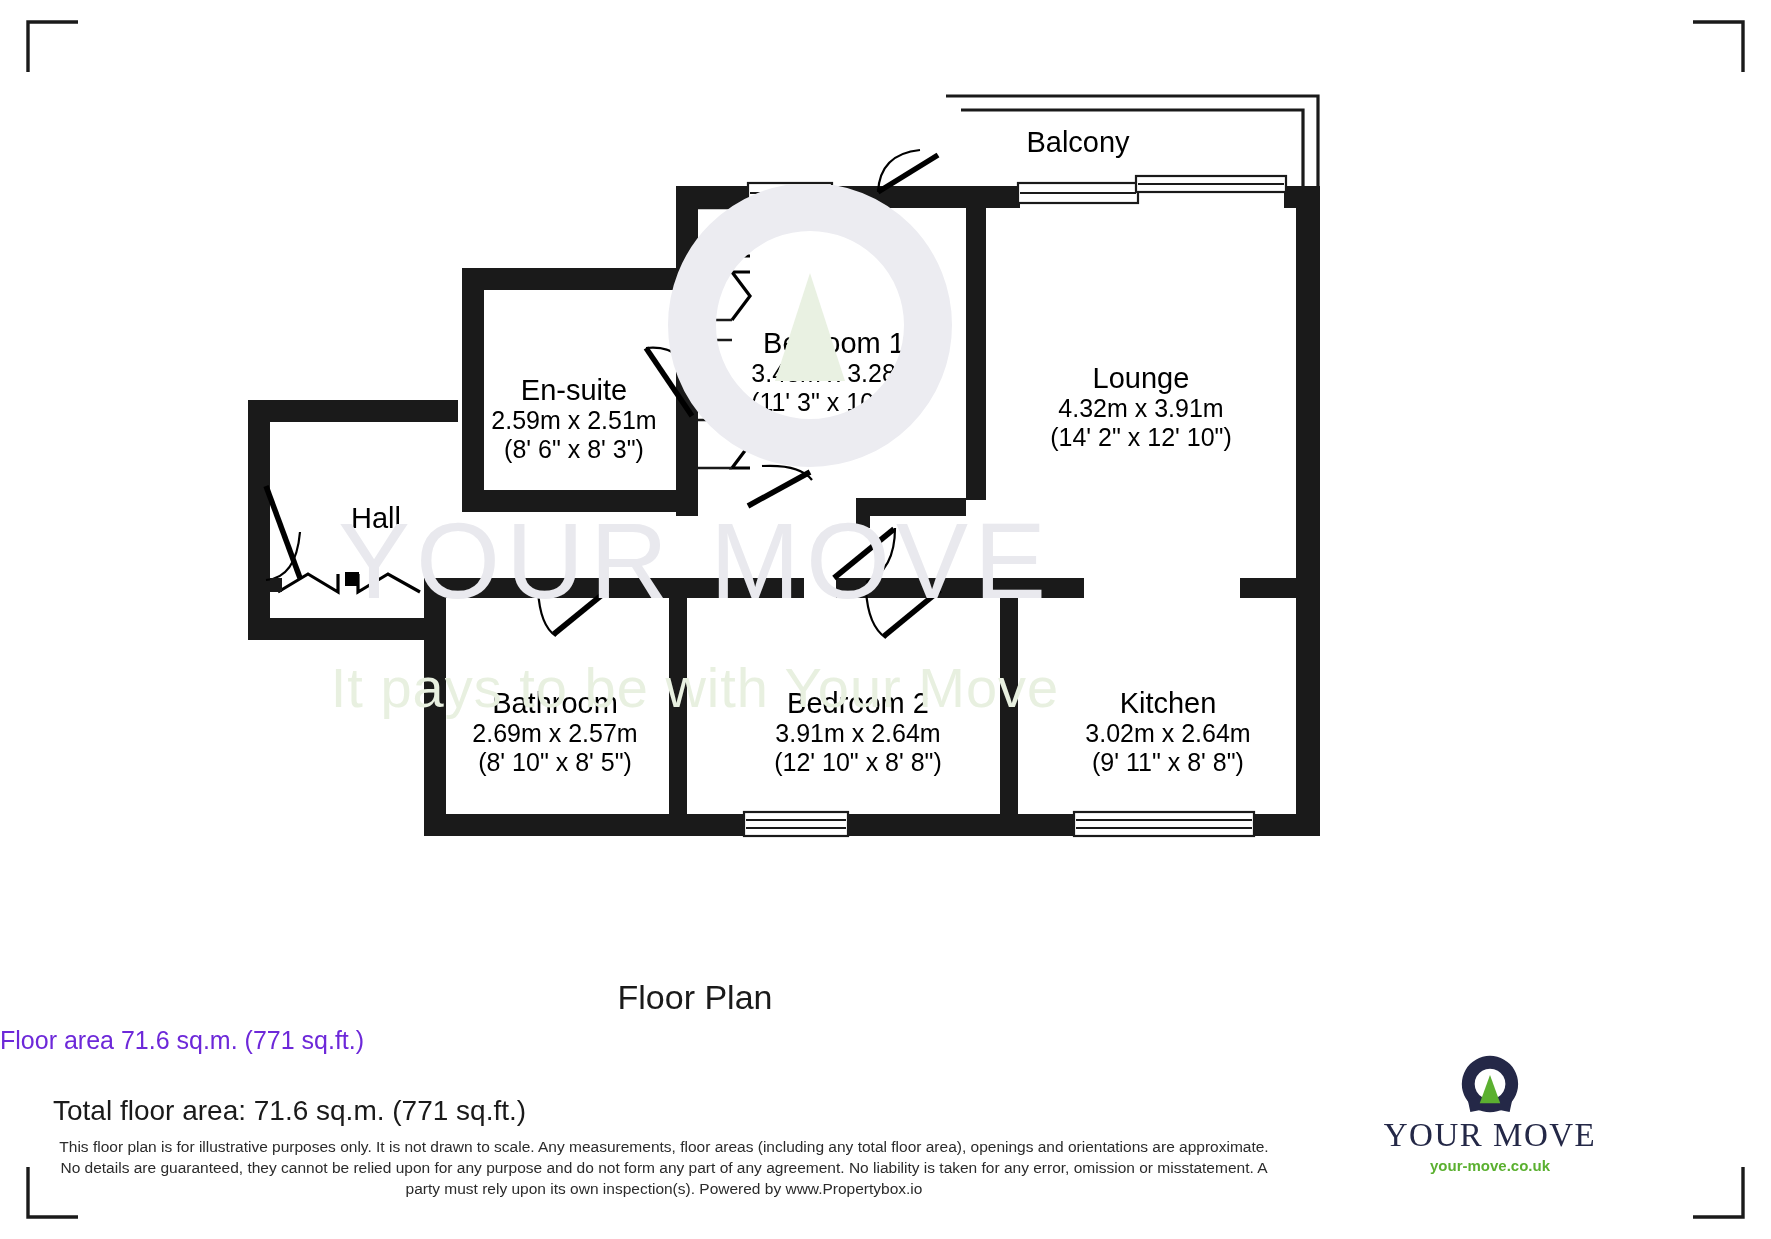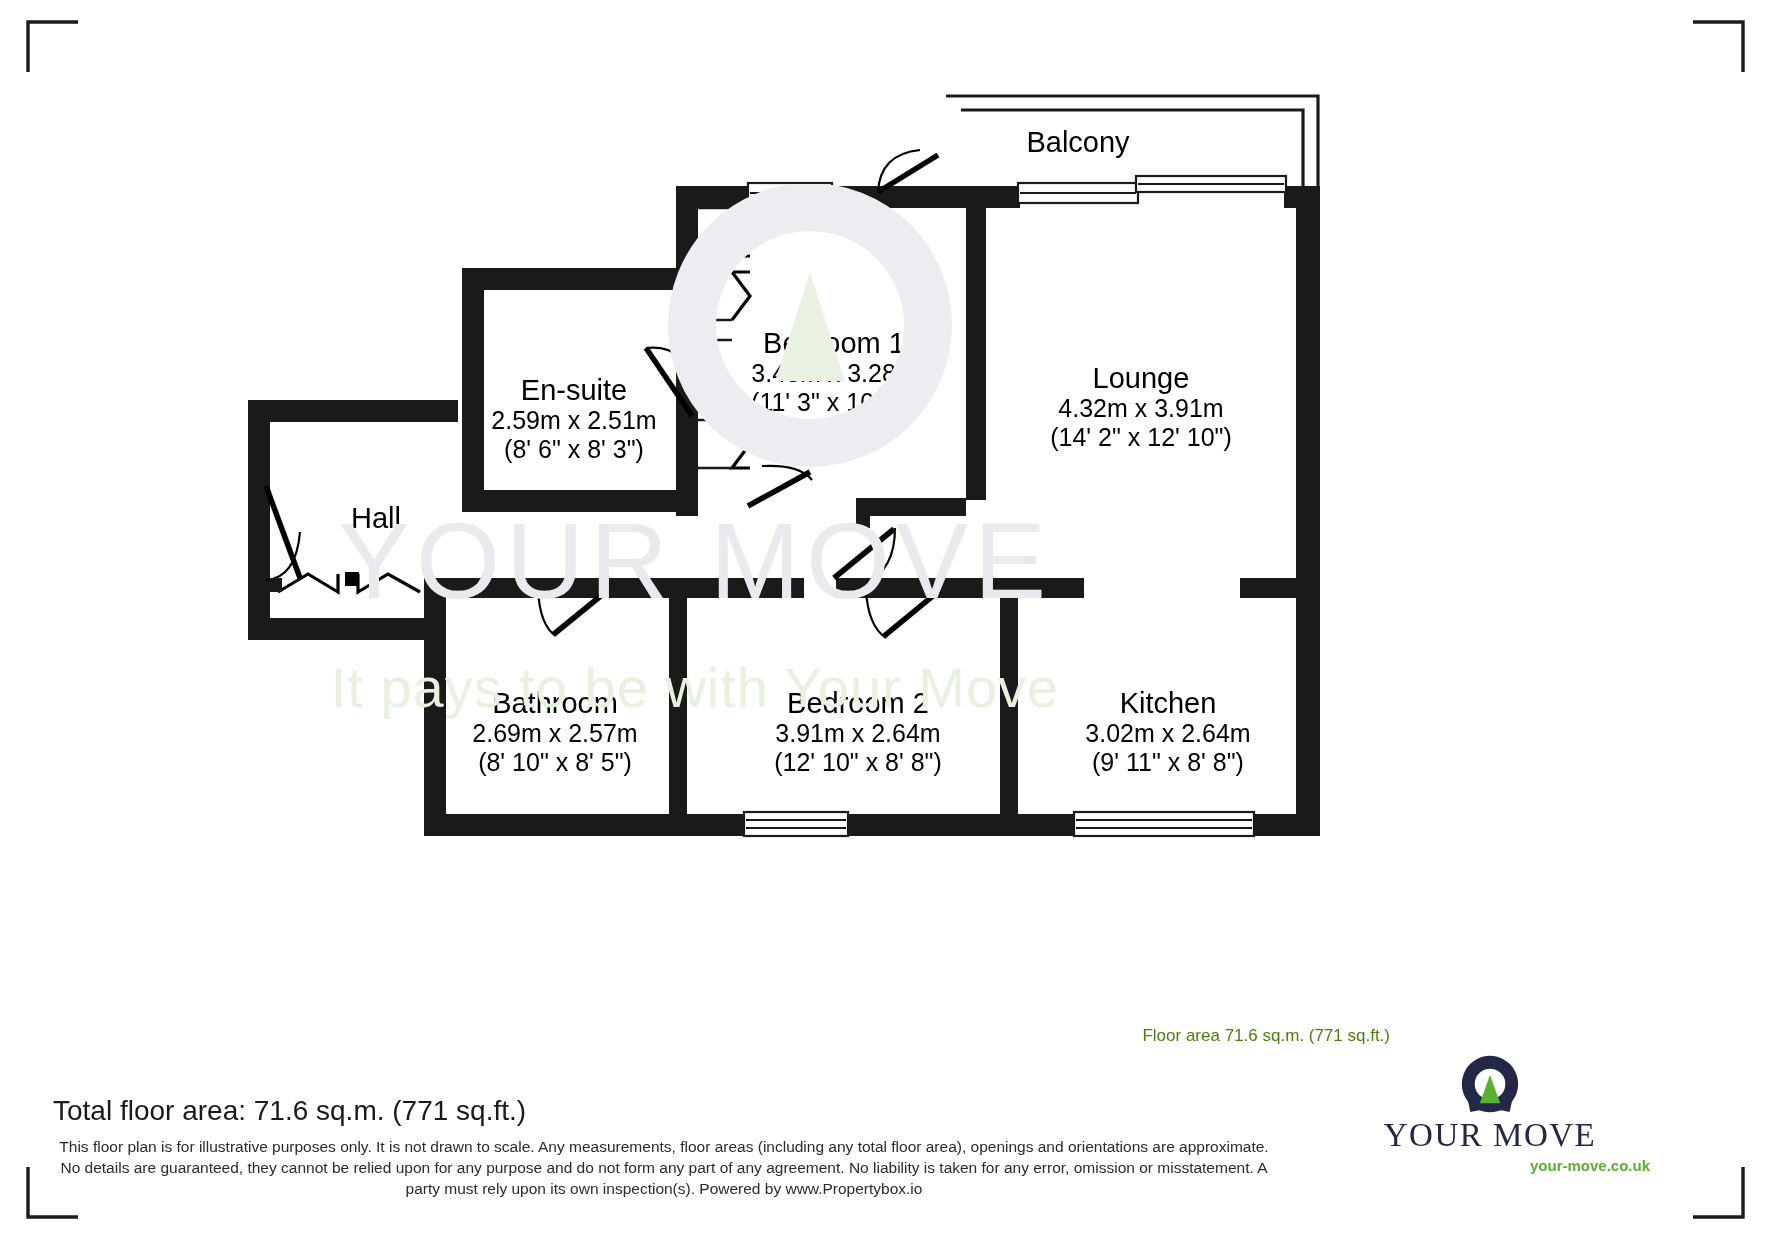--- a/index.html
+++ b/index.html
@@ -57,24 +57,24 @@
     font-family: "Liberation Sans Narrow", "Liberation Sans", sans-serif;
     font-size: 34px;
     color: #1a1a1a;
     letter-spacing: 0px;
   }
   .plan-subtitle {
     position: absolute;
     left: 0;
     top: 1026px;
     width: 1390px;
-    text-align: right;
+    text-align: left;
     font-family: "Liberation Sans Narrow", "Liberation Sans", sans-serif;
-    font-size: 17px;
-    color: #4d7c0f;
+    font-size: 25px;
+    color: #6d28d9;
   }
   .total-area {
     position: absolute;
     left: 53px;
     top: 1086px;
     font-family: "Liberation Sans Narrow", "Liberation Sans", sans-serif;
     font-size: 28px;
     color: #1a1a1a;
     margin-top: 9px;
   }
@@ -109,21 +109,20 @@
     color: #242847;
     margin-top: 2px;
     line-height: 1.05;
   }
   .logo-url {
     font-family: "Liberation Sans", sans-serif;
     font-weight: bold;
     font-size: 15px;
     color: #5bb030;
     margin-top: 4px;
-    text-align: right;
   }
   .watermark {
     position: absolute;
     pointer-events: none;
     user-select: none;
   }
   .wm-big {
     left: 0;
     top: 498px;
     width: 1390px;
@@ -292,20 +291,21 @@
   </svg>
 
   <div class="watermark wm-big">YOUR MOVE</div>
   <div class="watermark wm-small">It pays to be with Your Move</div>
 
   <svg style="position:absolute; left:640px; top:185px; width:340px; height:340px; pointer-events:none;" viewBox="0 0 340 340">
     <circle cx="170" cy="140" r="118" fill="none" stroke="#ececf1" stroke-width="48"></circle>
     <path d="M 170 88 L 205 196 L 135 196 Z" fill="#e9f1e2"></path>
   </svg>
 
+  <div class="plan-title">Floor Plan</div>
   <div class="plan-subtitle">Floor area 71.6 sq.m. (771 sq.ft.)</div>
   <div class="total-area">Total floor area: 71.6 sq.m. (771 sq.ft.)</div>
   <div class="disclaimer">This floor plan is for illustrative purposes only. It is not drawn to scale. Any measurements, floor areas (including any total floor area), openings and orientations are approximate. No details are guaranteed, they cannot be relied upon for any purpose and do not form any part of any agreement. No liability is taken for any error, omission or misstatement. A party must rely upon its own inspection(s). Powered by www.Propertybox.io</div>
 
   <div class="logo-wrap">
     <svg class="logo-mark" viewBox="0 0 100 100">
       <path d="M 50 6 A 44 44 0 1 1 49.9 6 Z M 50 26 A 24 24 0 1 0 50.1 26 Z" fill="#242847" fill-rule="evenodd"></path>
       <rect x="17" y="72" width="20" height="20" fill="#242847" transform="rotate(-12 27 82)"></rect>
       <rect x="63" y="72" width="20" height="20" fill="#242847" transform="rotate(12 73 82)"></rect>
       <path d="M 50 36 L 66 80 L 34 80 Z" fill="#5bb030"></path>

